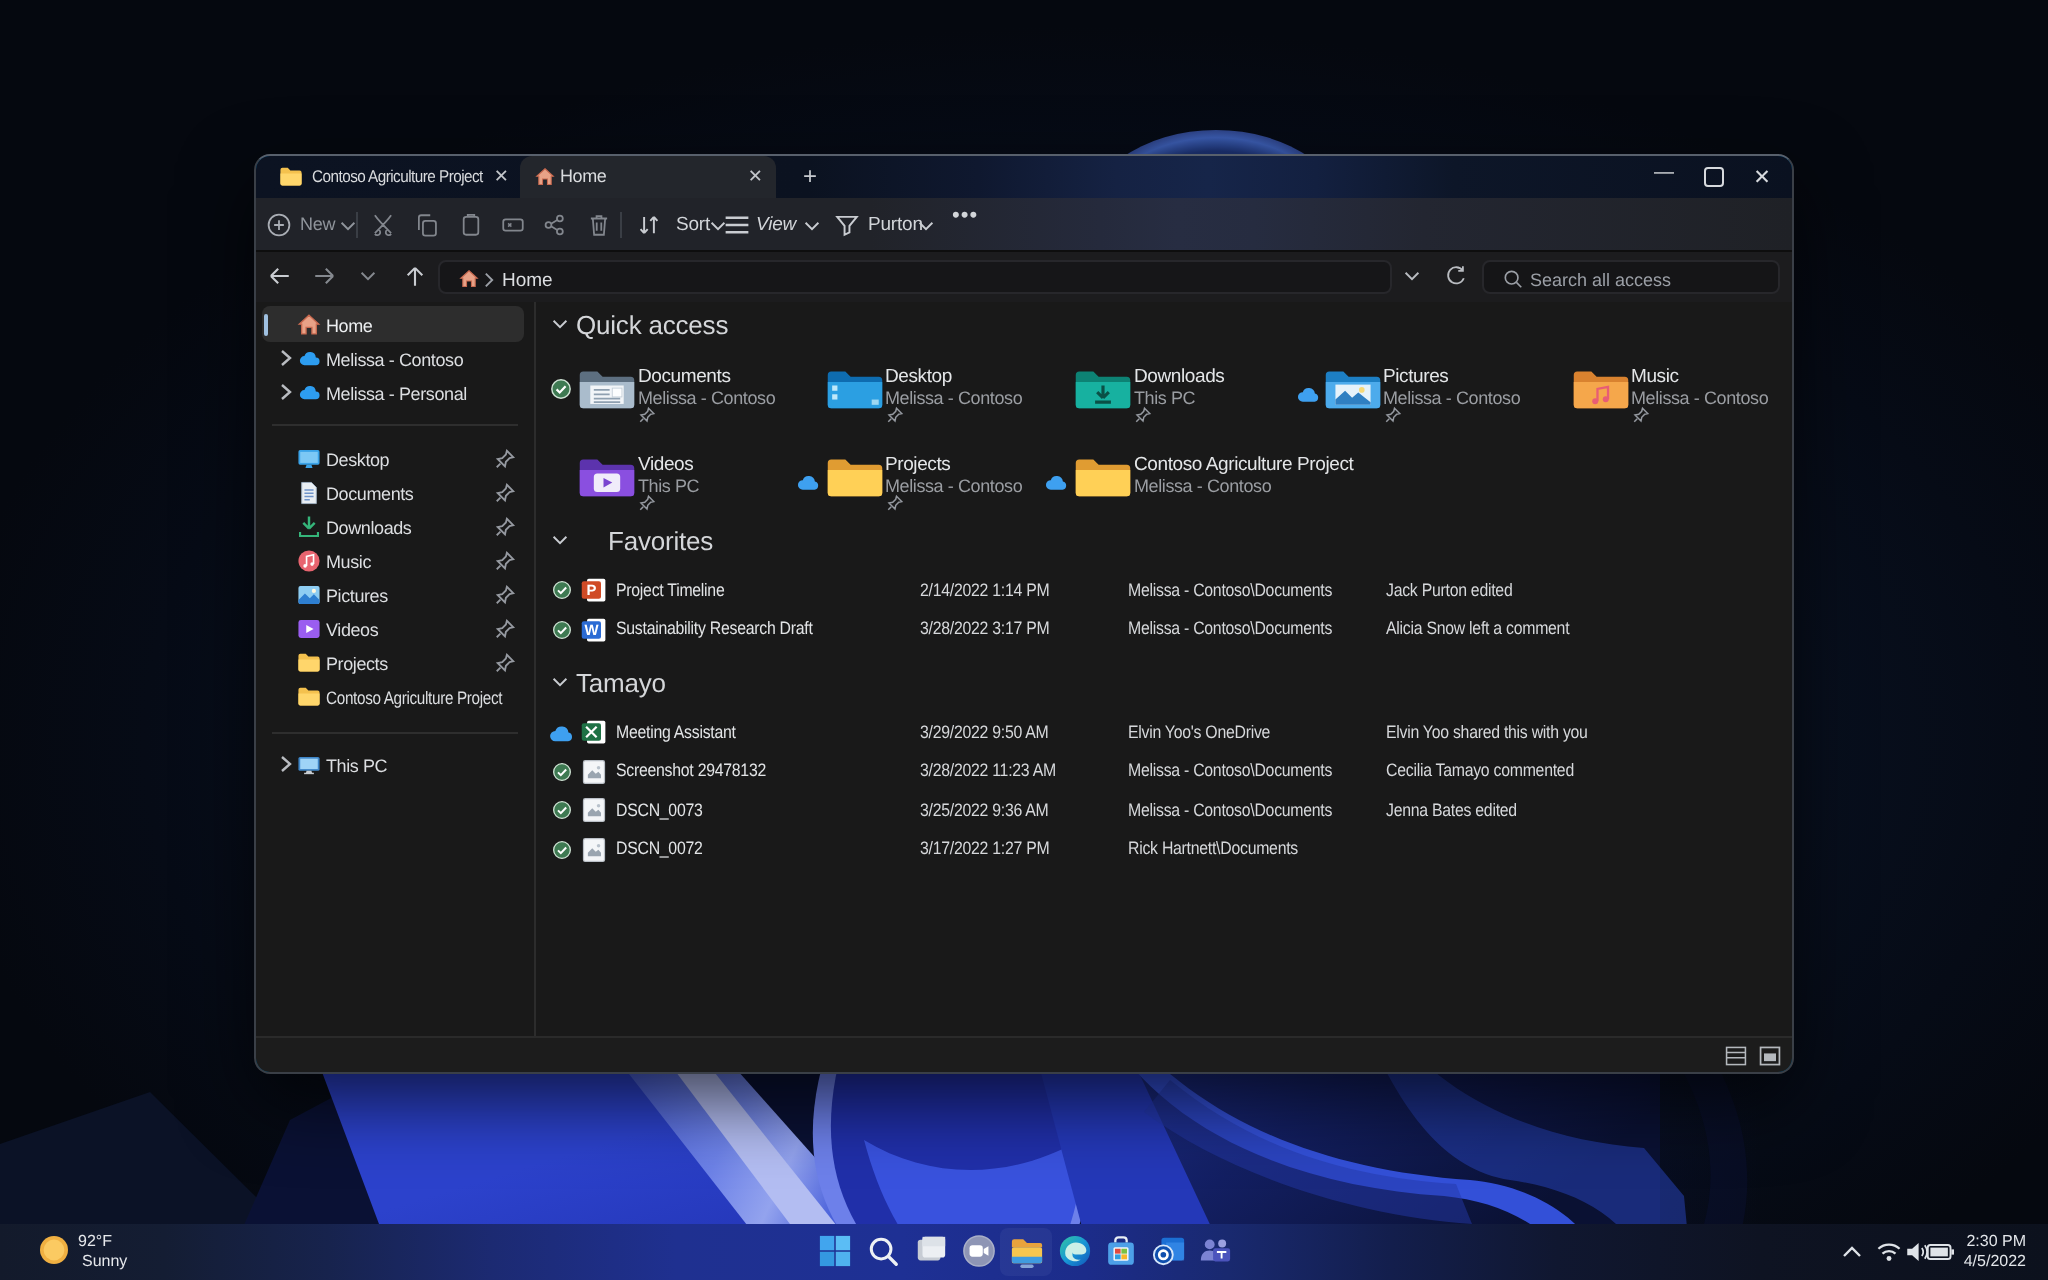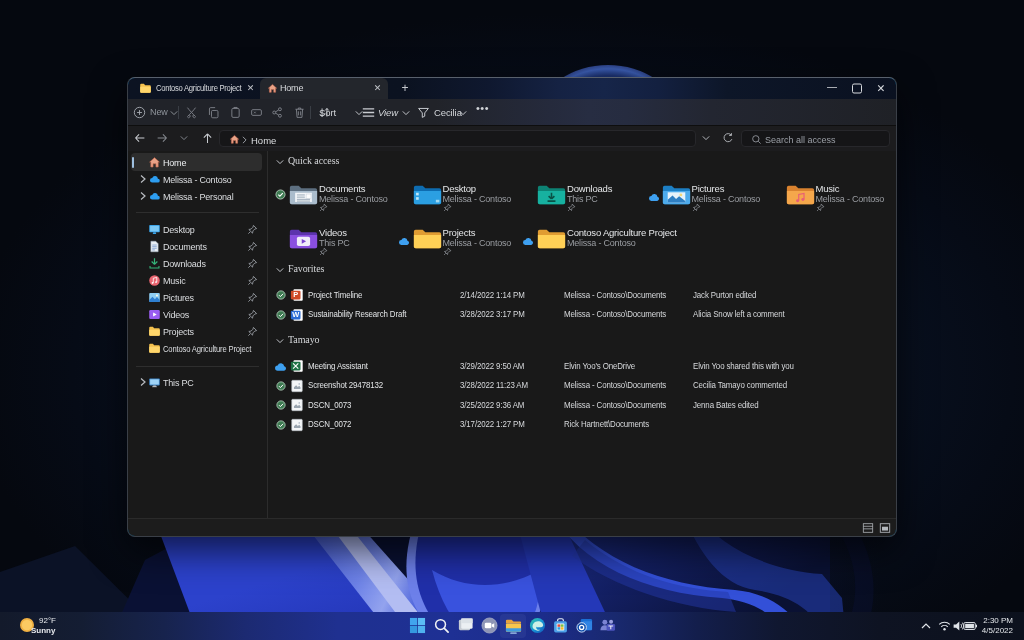--- a/index.html
+++ b/index.html
@@ -44,21 +44,21 @@
   #content { position:absolute; left:140px; top:73px; right:0; height:367px; background:#191919; }
   #statusbar { position:absolute; left:0; top:440px; width:768px; height:19px; background:#1c1c1c;
     border-top:1px solid #2a2a2a; }
 
   .srow { position:absolute; left:0; width:139px; height:17px; }
   .srow .txt { position:absolute; left:35px; top:4px; font-size:9px; color:#dcdee1; white-space:nowrap; letter-spacing:-0.2px; }
   .srow .chev { position:absolute; left:10px; top:3px; width:10px; height:10px; color:#b9bcc1; }
   .srow .ico { position:absolute; left:20px; top:2px; width:13px; height:13px; }
   .srow .pin { position:absolute; left:119px; top:3px; width:11px; height:11px; }
 
-  .sechead { position:absolute; font-size:10px; color:#d4d6d9; letter-spacing:-0.1px;font-family:Liberation Serif, serif; }
+  .sechead { position:absolute; font-size:13px; color:#d4d6d9; letter-spacing:-0.1px; }
   .tile { position:absolute; width:120px; height:44px; }
   .tile .fico { position:absolute; left:1px; top:1px; width:29px; height:23px; }
   .tile .l1 { position:absolute; left:31px; top:1px; font-size:9.5px; color:#e4e6e8; white-space:nowrap; letter-spacing:-0.2px; }
   .tile .l2 { position:absolute; left:31px; top:12px; font-size:9px; color:#9a9da2; white-space:nowrap; letter-spacing:-0.2px; }
   .lrow { position:absolute; height:18px; font-size:9px; color:#d6d8db; letter-spacing:-0.15px; }
   .lrow span { transform:scaleX(0.88); transform-origin:0 0; }
   .lrow .nm { position:absolute; left:40px; top:3.5px; color:#e2e4e6; white-space:nowrap; }
   .lrow .dt { position:absolute; left:192px; top:3.5px; white-space:nowrap; }
   .lrow .pth { position:absolute; left:296px; top:3.5px; white-space:nowrap; }
   .lrow .cm { position:absolute; left:425px; top:3.5px; white-space:nowrap; }
@@ -222,35 +222,35 @@
           <circle cx="11" cy="12" r="1.8" fill="none" stroke="#82868d" stroke-width="1.1"></circle>
           <path d="M5.6 7.2 L9.4 4.9 M5.6 8.8 L9.4 11.1" stroke="#82868d" stroke-width="1.1"></path>
         </svg>
       <svg class="abs" style="left:165px;top:7px;" width="13" height="13" viewBox="0 0 16 16">
           <path d="M3 4 H13 M6.5 4 V2.5 H9.5 V4 M4.2 4 L5 14 H11 L11.8 4 M6.6 6.5 V11.5 M9.4 6.5 V11.5" fill="none" stroke="#82868d" stroke-width="1.1"></path>
         </svg>
       <div class="tbsep" style="left:182px;"></div>
       <svg class="abs" style="left:190px;top:7px;" width="13" height="13" viewBox="0 0 16 16">
           <path d="M5 3 V13 M5 13 L2.8 10.5 M5 13 L7.2 10.5 M11 13 V3 M11 3 L8.8 5.5 M11 3 L13.2 5.5" fill="none" stroke="#c9ccd1" stroke-width="1.2"></path>
         </svg>
-      <span class="tbtxt" style="left:191px;text-align:right;">Sort</span>
+      <span class="tbtxt" style="left:210px;text-align:right;">Sort</span>
       <svg class="abs" style="left:227px;top:11px;" width="8" height="6" viewBox="0 0 10 6">
           <path d="M1 1 L5 5 L9 1" fill="none" stroke="#c9ccd1" stroke-width="1.2"></path>
         </svg>
       <svg class="abs" style="left:234px;top:8px;" width="13" height="11" viewBox="0 0 16 12">
           <path d="M1 1.5 H15 M1 6 H15 M1 10.5 H15" stroke="#c9ccd1" stroke-width="1.6"></path>
         </svg>
       <span class="tbtxt" style="left:250px;font-style:italic;">View</span>
       <svg class="abs" style="left:274px;top:11px;" width="8" height="6" viewBox="0 0 10 6">
           <path d="M1 1 L5 5 L9 1" fill="none" stroke="#c9ccd1" stroke-width="1.2"></path>
         </svg>
       <svg class="abs" style="left:289px;top:7px;" width="13" height="13" viewBox="0 0 16 16">
           <path d="M2 3 H14 L9.5 8.5 V12.5 L6.5 14 V8.5 Z" fill="none" stroke="#c9ccd1" stroke-width="1.2"></path>
         </svg>
-      <span class="tbtxt" style="left:306px;">Cecilia</span>
+      <span class="tbtxt" style="left:306px;">Purton</span>
       <svg class="abs" style="left:331px;top:11px;" width="8" height="6" viewBox="0 0 10 6">
           <path d="M1 1 L5 5 L9 1" fill="none" stroke="#c9ccd1" stroke-width="1.2"></path>
         </svg>
       <span class="tbtxt" style="left:348px;top:3px;font-size:11px;letter-spacing:0.5px;">•••</span>
     </div>
     <div id="addr">
       <svg class="navg" style="left:5px;" width="13" height="16" viewBox="0 0 16 16">
           <path d="M14 8 H3 M3 8 L7.5 3.5 M3 8 L7.5 12.5" fill="none" stroke="#c9ccd1" stroke-width="1.3"></path>
         </svg>
       <svg class="navg" style="left:28px;" width="13" height="16" viewBox="0 0 16 16">
@@ -525,21 +525,21 @@
       <svg class="abs" style="left:380px;top:42px;" width="12" height="9" viewBox="0 0 16 12">
           <path d="M4.5 10.5 A3.2 3.2 0 0 1 4.5 4.1 A4.2 4.2 0 0 1 12.6 5.0 A2.8 2.8 0 0 1 12.4 10.5 Z" fill="#3ea0f0"></path>
         </svg>
       <svg class="abs" style="left:130px;top:86px;" width="12" height="9" viewBox="0 0 16 12">
           <path d="M4.5 10.5 A3.2 3.2 0 0 1 4.5 4.1 A4.2 4.2 0 0 1 12.6 5.0 A2.8 2.8 0 0 1 12.4 10.5 Z" fill="#3ea0f0"></path>
         </svg>
       <svg class="abs" style="left:254px;top:86px;" width="12" height="9" viewBox="0 0 16 12">
           <path d="M4.5 10.5 A3.2 3.2 0 0 1 4.5 4.1 A4.2 4.2 0 0 1 12.6 5.0 A2.8 2.8 0 0 1 12.4 10.5 Z" fill="#3ea0f0"></path>
         </svg>
 
-      <div class="sechead" style="left:20px;top:112px;">Favorites</div>
+      <div class="sechead" style="left:36px;top:112px;">Favorites</div>
       <svg class="abs" style="left:8px;top:116px;" width="8" height="6" viewBox="0 0 10 6">
           <path d="M1 1 L5 5 L9 1" fill="none" stroke="#c9ccd1" stroke-width="1.2"></path>
         </svg>
 
       <div class="lrow" style="left:0;top:135px;">
         <svg class="abs" style="left:8px;top:4px;" width="10" height="10" viewBox="0 0 12 12">
             <circle cx="6" cy="6" r="5" fill="#3e7a52" stroke="#cfe3d4" stroke-width="0.8"></circle>
             <path d="M3.6 6.2 L5.3 7.9 L8.5 4.5" fill="none" stroke="#fff" stroke-width="1.2"></path>
           </svg>
         <svg class="abs" style="left:22px;top:2px;" width="14" height="14" viewBox="0 0 16 16">
@@ -643,21 +643,21 @@
         </svg>
     </div>
   </div>
   <div id="taskbar"></div>
   <div id="weather">
     <svg class="abs" style="left:12px;top:4px;" width="16" height="16" viewBox="0 0 16 16">
         <circle cx="8" cy="8" r="7" fill="#f0b042"></circle>
         <circle cx="8" cy="8" r="5.2" fill="#fbca62"></circle>
       </svg>
     <div class="abs" style="left:32px;top:3px;">92°F</div>
-    <div class="abs" style="left:24px;top:13px;font-weight:bold;">Sunny</div>
+    <div class="abs" style="left:34px;top:13px;">Sunny</div>
   </div>
   <div id="tbicons">
     <svg class="tico" style="left:4px;" viewBox="0 0 18 18">
         <rect x="1" y="1" width="7.6" height="7.6" fill="#41a5ee"></rect>
         <rect x="9.4" y="1" width="7.6" height="7.6" fill="#5bbdf5"></rect>
         <rect x="1" y="9.4" width="7.6" height="7.6" fill="#3498e0"></rect>
         <rect x="9.4" y="9.4" width="7.6" height="7.6" fill="#4fb2ef"></rect>
       </svg>
     <svg class="tico" style="left:28px;" viewBox="0 0 18 18">
         <circle cx="8" cy="8" r="5.2" fill="none" stroke="#eef1f4" stroke-width="1.6"></circle>

